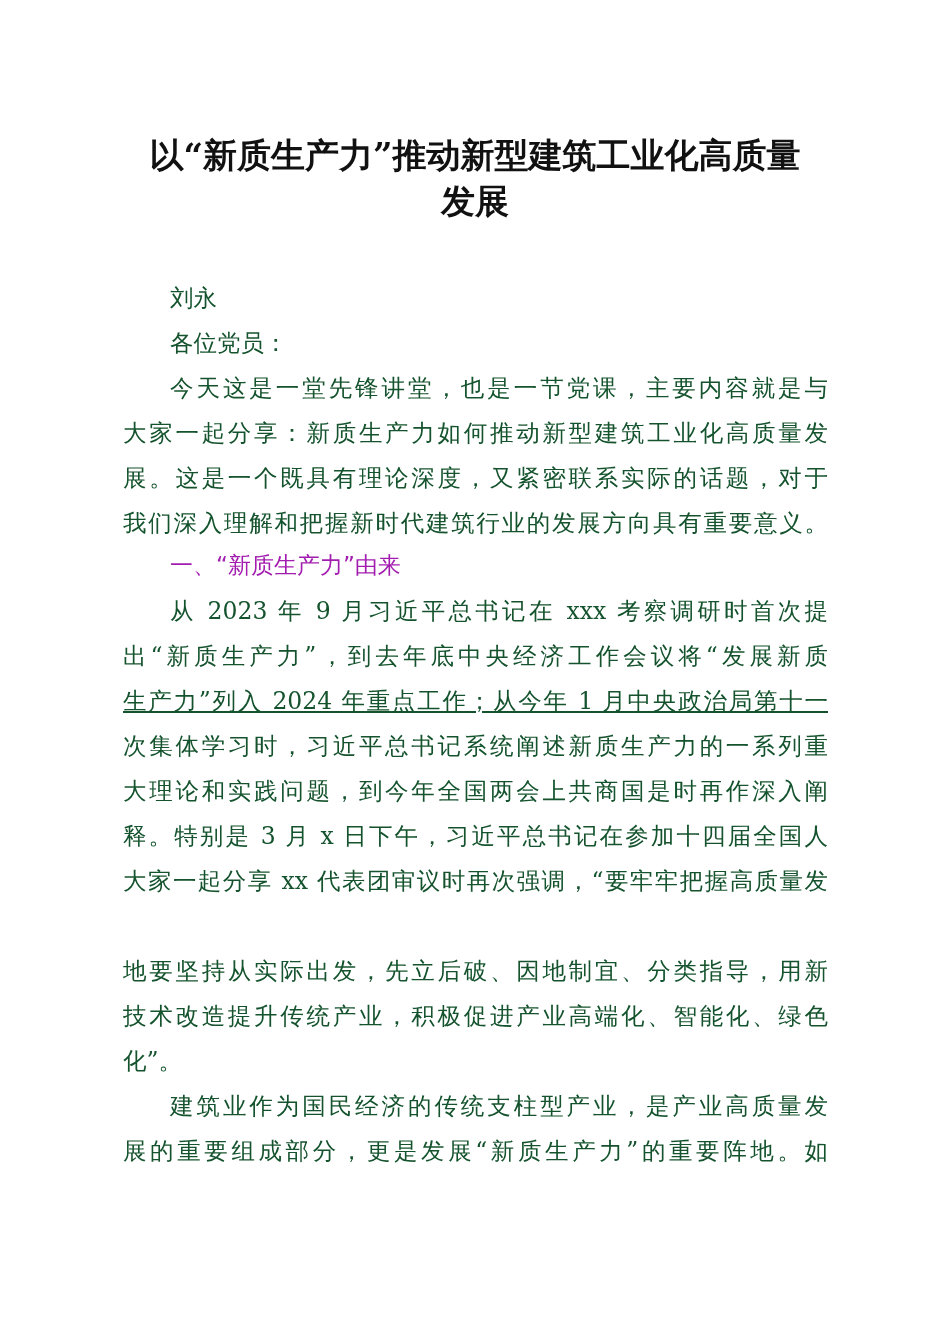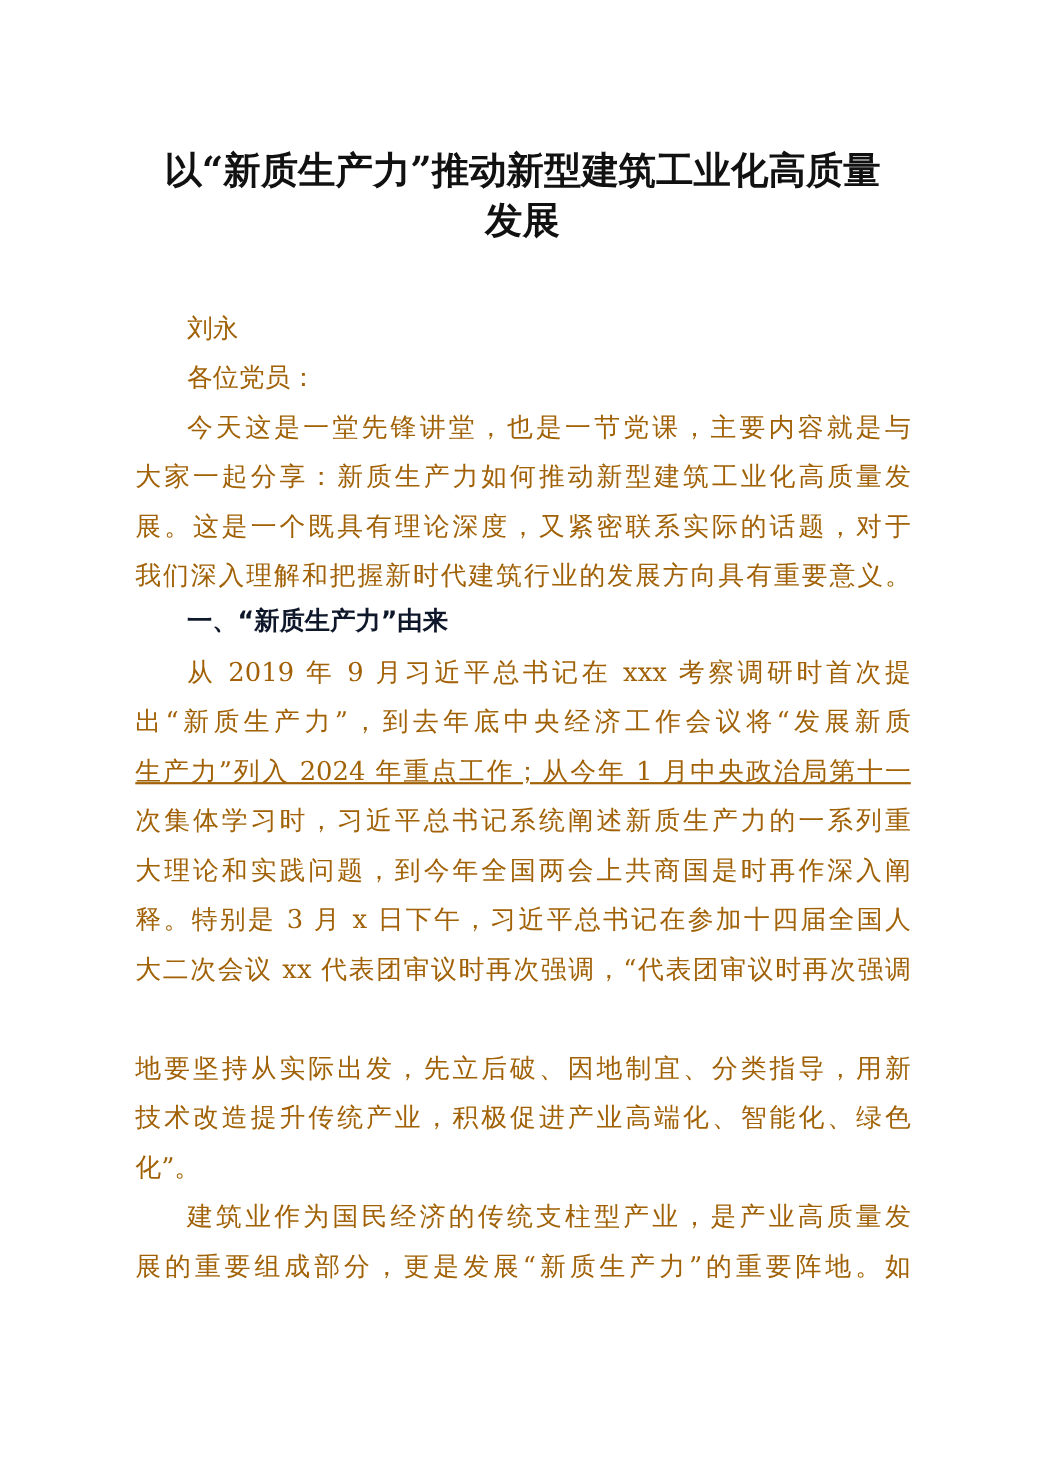--- a/index.html
+++ b/index.html
@@ -5,25 +5,25 @@
     html, body { margin: 0; padding: 0; background: #ffffff; }
     body { width: 950px; height: 1344px; position: relative; overflow: hidden;
            font-family: "DejaVu Serif", "Liberation Serif", serif; color: #1a1a1a; }
     .page { position: absolute; left: 0; top: 0; width: 950px; height: 948px; background: #fff; }
     .title { position: absolute; left: 100px; width: 750px; text-align: center;
              font-family: "DejaVu Serif", "Liberation Serif", serif; font-weight: bold;
              font-size: 34px; line-height: 46px; color: #111; letter-spacing: 0px; }
     .title .l1 { position: absolute; left: 0; width: 750px; top: 0; white-space: nowrap; }
     .title .l2 { position: absolute; left: 0; width: 750px; top: 46px; white-space: nowrap; }
     .line { position: absolute; left: 123px; width: 705px; font-size: 23.5px; line-height: 30px;
-            white-space: nowrap; text-align: justify; text-align-last: justify; color: #a16207; }
+            white-space: nowrap; text-align: justify; text-align-last: justify; color: #14532d; }
     .line.indent { left: 170px; width: 658px; }
     .line.short { text-align-last: left; }
     .heading { position: absolute; left: 170px; font-family: "DejaVu Sans", "Liberation Sans", sans-serif;
-               font-weight: bold; font-size: 23px; line-height: 30px; color: #0f172a; white-space: nowrap; }
+               font-weight: normal; font-size: 23px; line-height: 30px; color: #a21caf; white-space: nowrap; }
   </style>
 </head>
 <body>
 
 <div class="page">
 
   <div class="title" style="top:132px;">
     <div class="l1">以“新质生产力”推动新型建筑工业化高质量</div>
     <div class="l2">发展</div>
   </div>
@@ -31,27 +31,27 @@
   <div class="line indent short" style="top:283px;">刘永</div>
   <div class="line indent short" style="top:328px;">各位党员：</div>
 
   <div class="line indent" style="top:373px;">今天这是一堂先锋讲堂，也是一节党课，主要内容就是与</div>
   <div class="line" style="top:418px;">大家一起分享：新质生产力如何推动新型建筑工业化高质量发</div>
   <div class="line" style="top:508px;">我们深入理解和把握新时代建筑行业的发展方向具有重要意义。</div>
   <div class="line" style="top:463px;">展。这是一个既具有理论深度，又紧密联系实际的话题，对于</div>
 
   <div class="heading" style="top:550px;">一、“新质生产力”由来</div>
 
-  <div class="line indent" style="top:596px;">从 2019 年 9 月习近平总书记在 xxx 考察调研时首次提</div>
+  <div class="line indent" style="top:596px;">从 2023 年 9 月习近平总书记在 xxx 考察调研时首次提</div>
   <div class="line" style="top:641px;">出“新质生产力”，到去年底中央经济工作会议将“发展新质</div>
   <div class="line" style="top:686px;text-decoration:underline;">生产力”列入 2024 年重点工作；从今年 1 月中央政治局第十一</div>
   <div class="line" style="top:731px;">次集体学习时，习近平总书记系统阐述新质生产力的一系列重</div>
   <div class="line" style="top:776px;">大理论和实践问题，到今年全国两会上共商国是时再作深入阐</div>
   <div class="line" style="top:821px;">释。特别是 3 月 x 日下午，习近平总书记在参加十四届全国人</div>
-  <div class="line" style="top:866px;">大二次会议 xx 代表团审议时再次强调，“代表团审议时再次强调</div>
+  <div class="line" style="top:866px;">大家一起分享 xx 代表团审议时再次强调，“要牢牢把握高质量发</div>
   <div class="line" style="top:956px;">地要坚持从实际出发，先立后破、因地制宜、分类指导，用新</div>
   <div class="line" style="top:1001px;">技术改造提升传统产业，积极促进产业高端化、智能化、绿色</div>
   <div class="line short" style="top:1046px;">化”。</div>
 
   <div class="line indent" style="top:1091px;">建筑业作为国民经济的传统支柱型产业，是产业高质量发</div>
   <div class="line" style="top:1136px;">展的重要组成部分，更是发展“新质生产力”的重要阵地。如</div>
 
 </div>
 
 </body></html>

